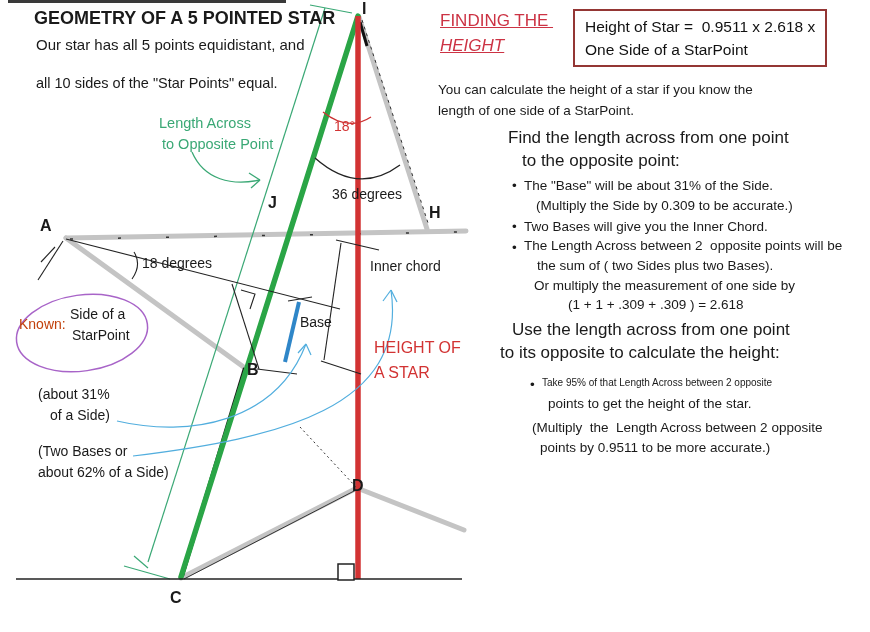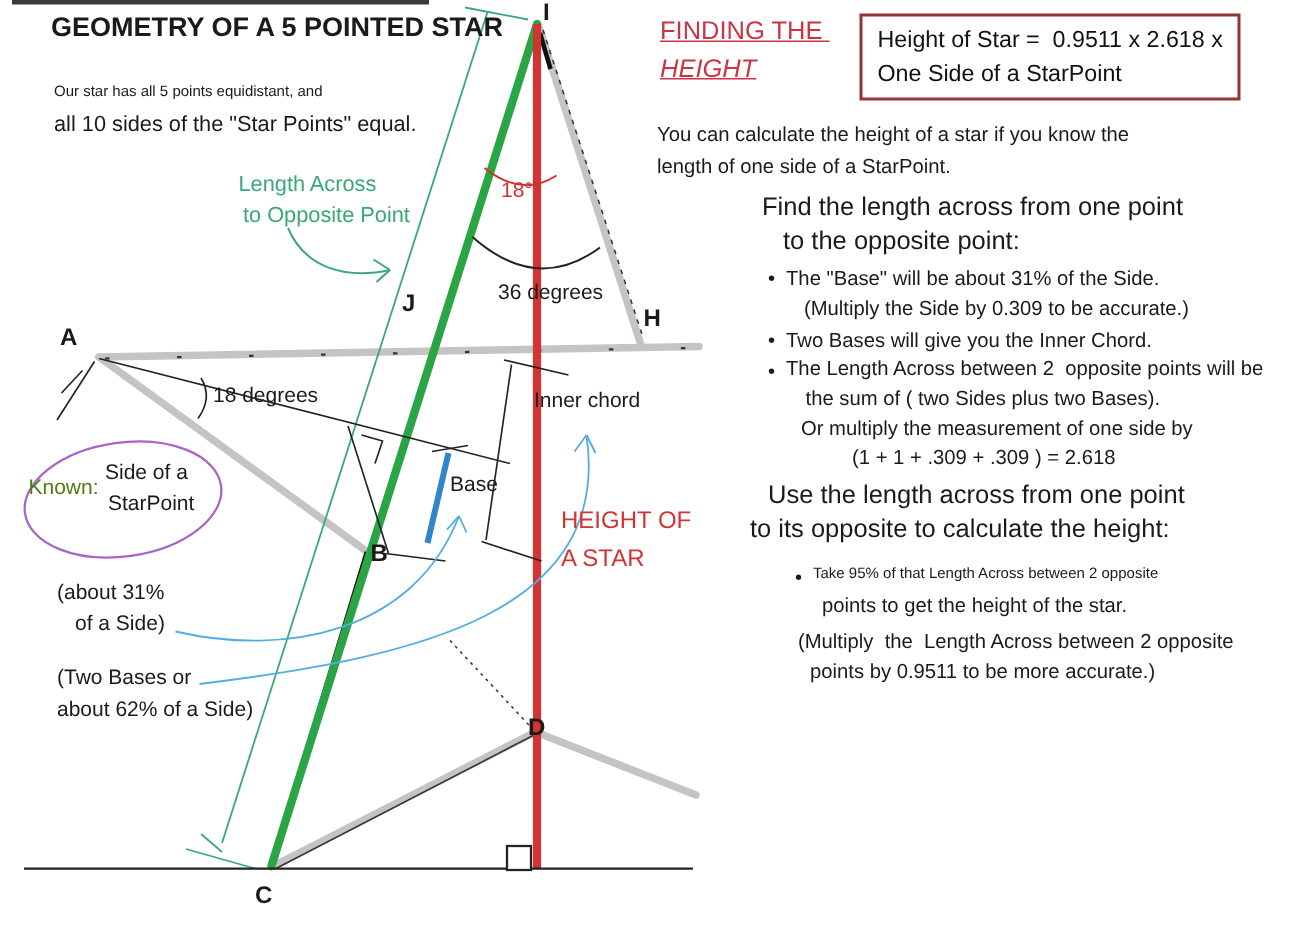--- a/index.html
+++ b/index.html
@@ -87,43 +87,43 @@
       <line x1="391" y1="290" x2="397" y2="302"></line>
     </g>
 
     <ellipse cx="82" cy="333" rx="66" ry="38" transform="rotate(-8 82 333)" stroke="#a864c8" stroke-width="1.5" fill="none"></ellipse>
 
     <line x1="16" y1="579" x2="462" y2="579" stroke="#222" stroke-width="1.5"></line>
     <rect x="338" y="564" width="16" height="16" fill="#ffffff" stroke="#222" stroke-width="1.5"></rect>
   </svg>
 
   <div class="lbl b" style="left:34px;top:8px;font-size:18px;">GEOMETRY OF A 5 POINTED STAR</div>
-  <div class="lbl" style="left:36px;top:56px;font-size:10px;">Our star has all 5 points equidistant, and</div>
+  <div class="lbl" style="left:36px;top:36px;font-size:15px;">Our star has all 5 points equidistant, and</div>
   <div class="lbl" style="left:36px;top:64px;font-size:14.5px;margin-top:11px;">all 10 sides of the "Star Points" equal.</div>
 
   <div class="lbl grn" style="left:159px;top:115px;font-size:14.5px;">Length Across</div>
   <div class="lbl grn" style="left:162px;top:136px;font-size:14.5px;">to Opposite Point</div>
 
   <div class="lbl b" style="left:40px;top:217px;font-size:16px;">A</div>
   <div class="lbl b" style="left:268px;top:194px;font-size:16px;">J</div>
   <div class="lbl b" style="left:429px;top:204px;font-size:16px;">H</div>
   <div class="lbl b" style="left:362px;top:0px;font-size:16px;">I</div>
   <div class="lbl b" style="left:247px;top:361px;font-size:16px;">B</div>
   <div class="lbl b" style="left:170px;top:589px;font-size:16px;">C</div>
   <div class="lbl b" style="left:352px;top:477px;font-size:16px;">D</div>
 
   <div class="lbl red" style="left:334px;top:118px;font-size:14px;">18°</div>
   <div class="lbl" style="left:332px;top:186px;font-size:14px;">36 degrees</div>
   <div class="lbl" style="left:142px;top:255px;font-size:14px;">18 degrees</div>
-  <div class="lbl" style="left:356px;top:258px;font-size:14px;">Inner chord</div>
+  <div class="lbl" style="left:370px;top:258px;font-size:14px;">Inner chord</div>
   <div class="lbl" style="left:300px;top:314px;font-size:14px;">Base</div>
   <div class="lbl red" style="left:374px;top:339px;font-size:16px;">HEIGHT OF</div>
   <div class="lbl red" style="left:374px;top:364px;font-size:16px;">A STAR</div>
 
-  <div class="lbl red" style="left:19px;top:316px;font-size:14px;color:#4d7c0f;">Known:</div>
+  <div class="lbl red" style="left:19px;top:316px;font-size:14px;color:#c2410c;">Known:</div>
   <div class="lbl" style="left:70px;top:306px;font-size:14px;">Side of a</div>
   <div class="lbl" style="left:72px;top:327px;font-size:14px;">StarPoint</div>
 
   <div class="lbl" style="left:38px;top:386px;font-size:14px;">(about 31%</div>
   <div class="lbl" style="left:50px;top:407px;font-size:14px;">of a Side)</div>
   <div class="lbl" style="left:38px;top:443px;font-size:14px;">(Two Bases or</div>
   <div class="lbl" style="left:38px;top:464px;font-size:14px;">about 62% of a Side)</div>
 
   <div class="lbl hred u" style="left:440px;top:11px;font-size:17px;">FINDING THE </div>
   <div class="lbl hred u" style="left:440px;top:36px;font-size:17px;font-style:italic;">HEIGHT</div>

